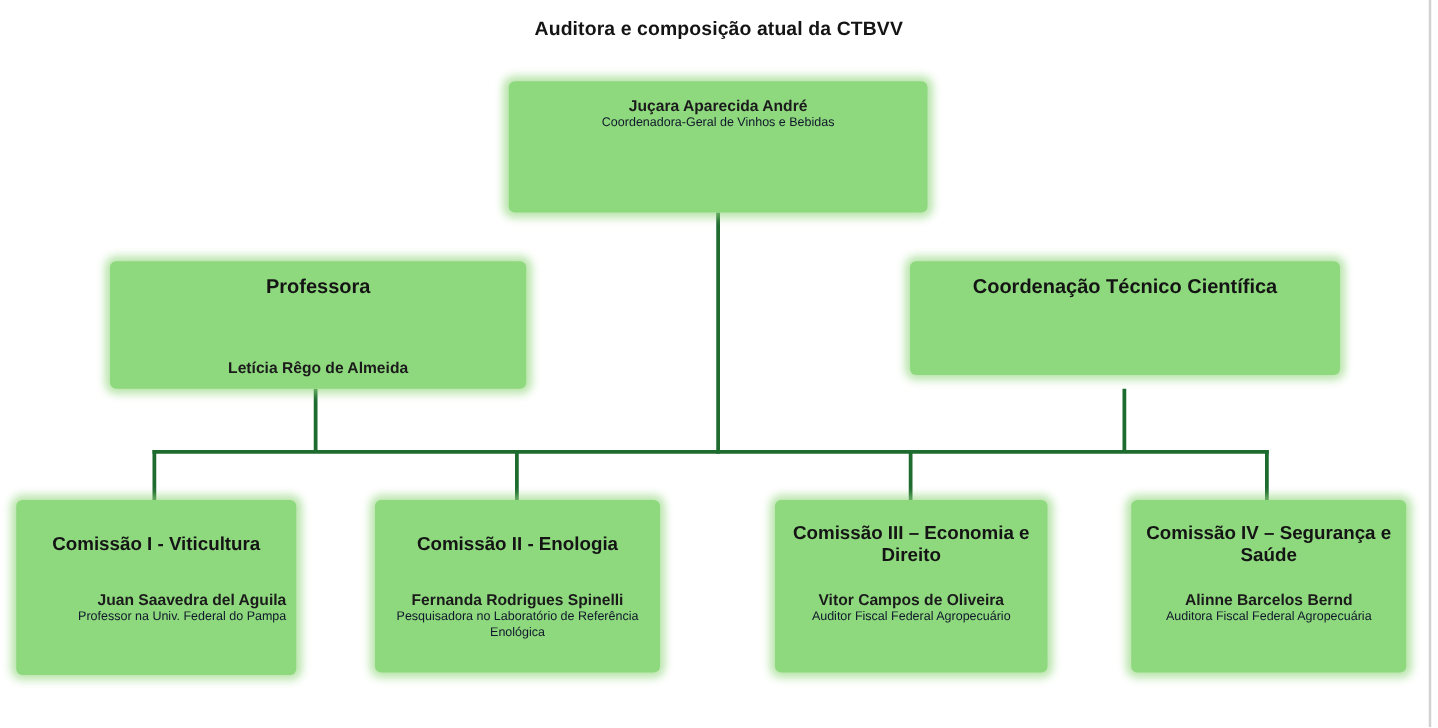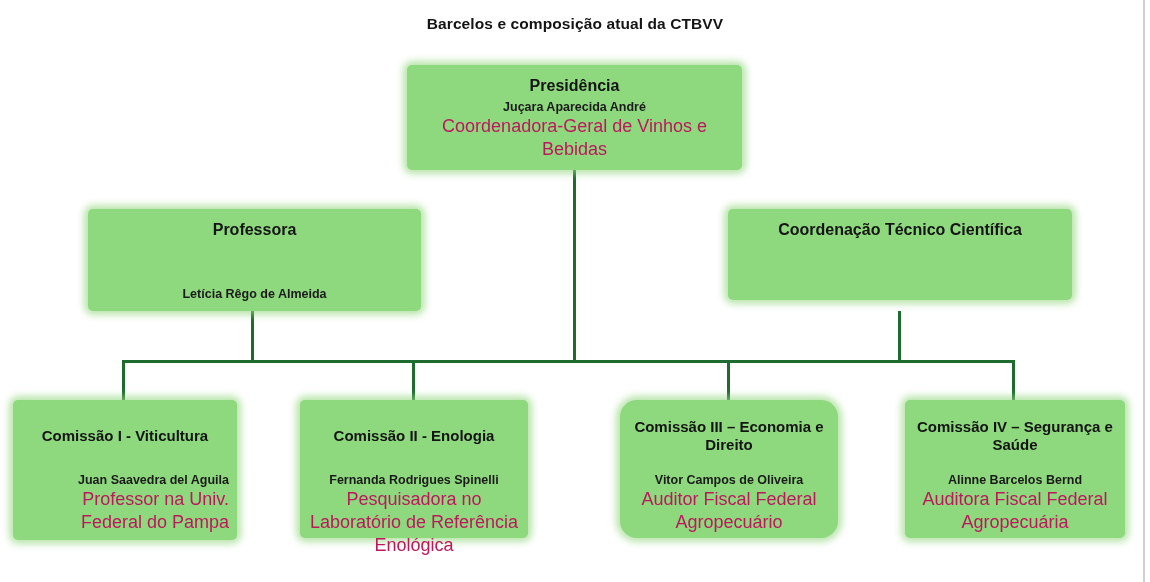--- a/index.html
+++ b/index.html
@@ -20,42 +20,41 @@
   }
   .tier-mid { padding:12px 12px 9px; justify-content:space-between; }
   .tier-bottom { padding:13px 8px 8px; }
   .node-title { font-weight:700; font-size:16px; color:#141414; }
   .tier-bottom .node-title {
     font-size:15px; min-height:46px; line-height:1.2;
     display:flex; align-items:center; justify-content:center;
   }
   .tier-bottom .node-body { margin-top:13px; }
   .node-person { font-weight:700; font-size:12.5px; line-height:1.28; }
-  .node-role { font-weight:400; font-size:18px; line-height:1.28; color:#be185d; }
+  .node-role { font-weight:400; font-size:10px; line-height:1.28; color:#0f172a; }
   .line { position:absolute; background:#1e6b30; }
   .page-edge { position:absolute; background:#d2d2d2; }
 </style>
 </head>
 <body>
 
 <div class="canvas">
 
-  <h1 class="page-title">Barcelos e composição atual da CTBVV</h1>
+  <h1 class="page-title">Auditora e composição atual da CTBVV</h1>
 
   <div class="line" style="left:573px; top:170px; width:3px; height:193px;"></div>
   <div class="line" style="left:251px; top:311px; width:3px; height:51px;"></div>
   <div class="line" style="left:898px; top:311px; width:3px; height:51px;"></div>
   <div class="line" style="left:122px; top:360px; width:893px; height:3px;"></div>
   <div class="line" style="left:122px; top:360px; width:3px; height:42px;"></div>
   <div class="line" style="left:412px; top:360px; width:3px; height:42px;"></div>
   <div class="line" style="left:727px; top:360px; width:3px; height:42px;"></div>
   <div class="line" style="left:1012px; top:360px; width:3px; height:42px;"></div>
 
   <div class="node tier-mid" style="left:407px; top:65px; width:335px; height:105px;">
-    <div class="node-title">Presidência</div>
     <div class="node-body">
       <div class="node-person">Juçara Aparecida André</div>
       <div class="node-role">Coordenadora-Geral de Vinhos e Bebidas</div>
     </div>
   </div>
 
   <div class="node tier-mid" style="left:88px; top:209px; width:333px; height:102px;">
     <div class="node-title">Professora</div>
     <div class="node-body">
       <div class="node-person">Letícia Rêgo de Almeida</div>
@@ -75,21 +74,21 @@
   </div>
 
   <div class="node tier-bottom" style="left:300px; top:400px; width:228px; height:138px;">
     <div class="node-title">Comissão II - Enologia</div>
     <div class="node-body">
       <div class="node-person">Fernanda Rodrigues Spinelli</div>
       <div class="node-role">Pesquisadora no Laboratório de Referência Enológica</div>
     </div>
   </div>
 
-  <div class="node tier-bottom" style="left:620px; top:400px; width:218px; height:138px;border-radius:17px;">
+  <div class="node tier-bottom" style="left:620px; top:400px; width:218px; height:138px;">
     <div class="node-title">Comissão III – Economia e Direito</div>
     <div class="node-body">
       <div class="node-person">Vitor Campos de Oliveira</div>
       <div class="node-role">Auditor Fiscal Federal Agropecuário</div>
     </div>
   </div>
 
   <div class="node tier-bottom" style="left:905px; top:400px; width:220px; height:138px;">
     <div class="node-title">Comissão IV – Segurança e Saúde</div>
     <div class="node-body">

